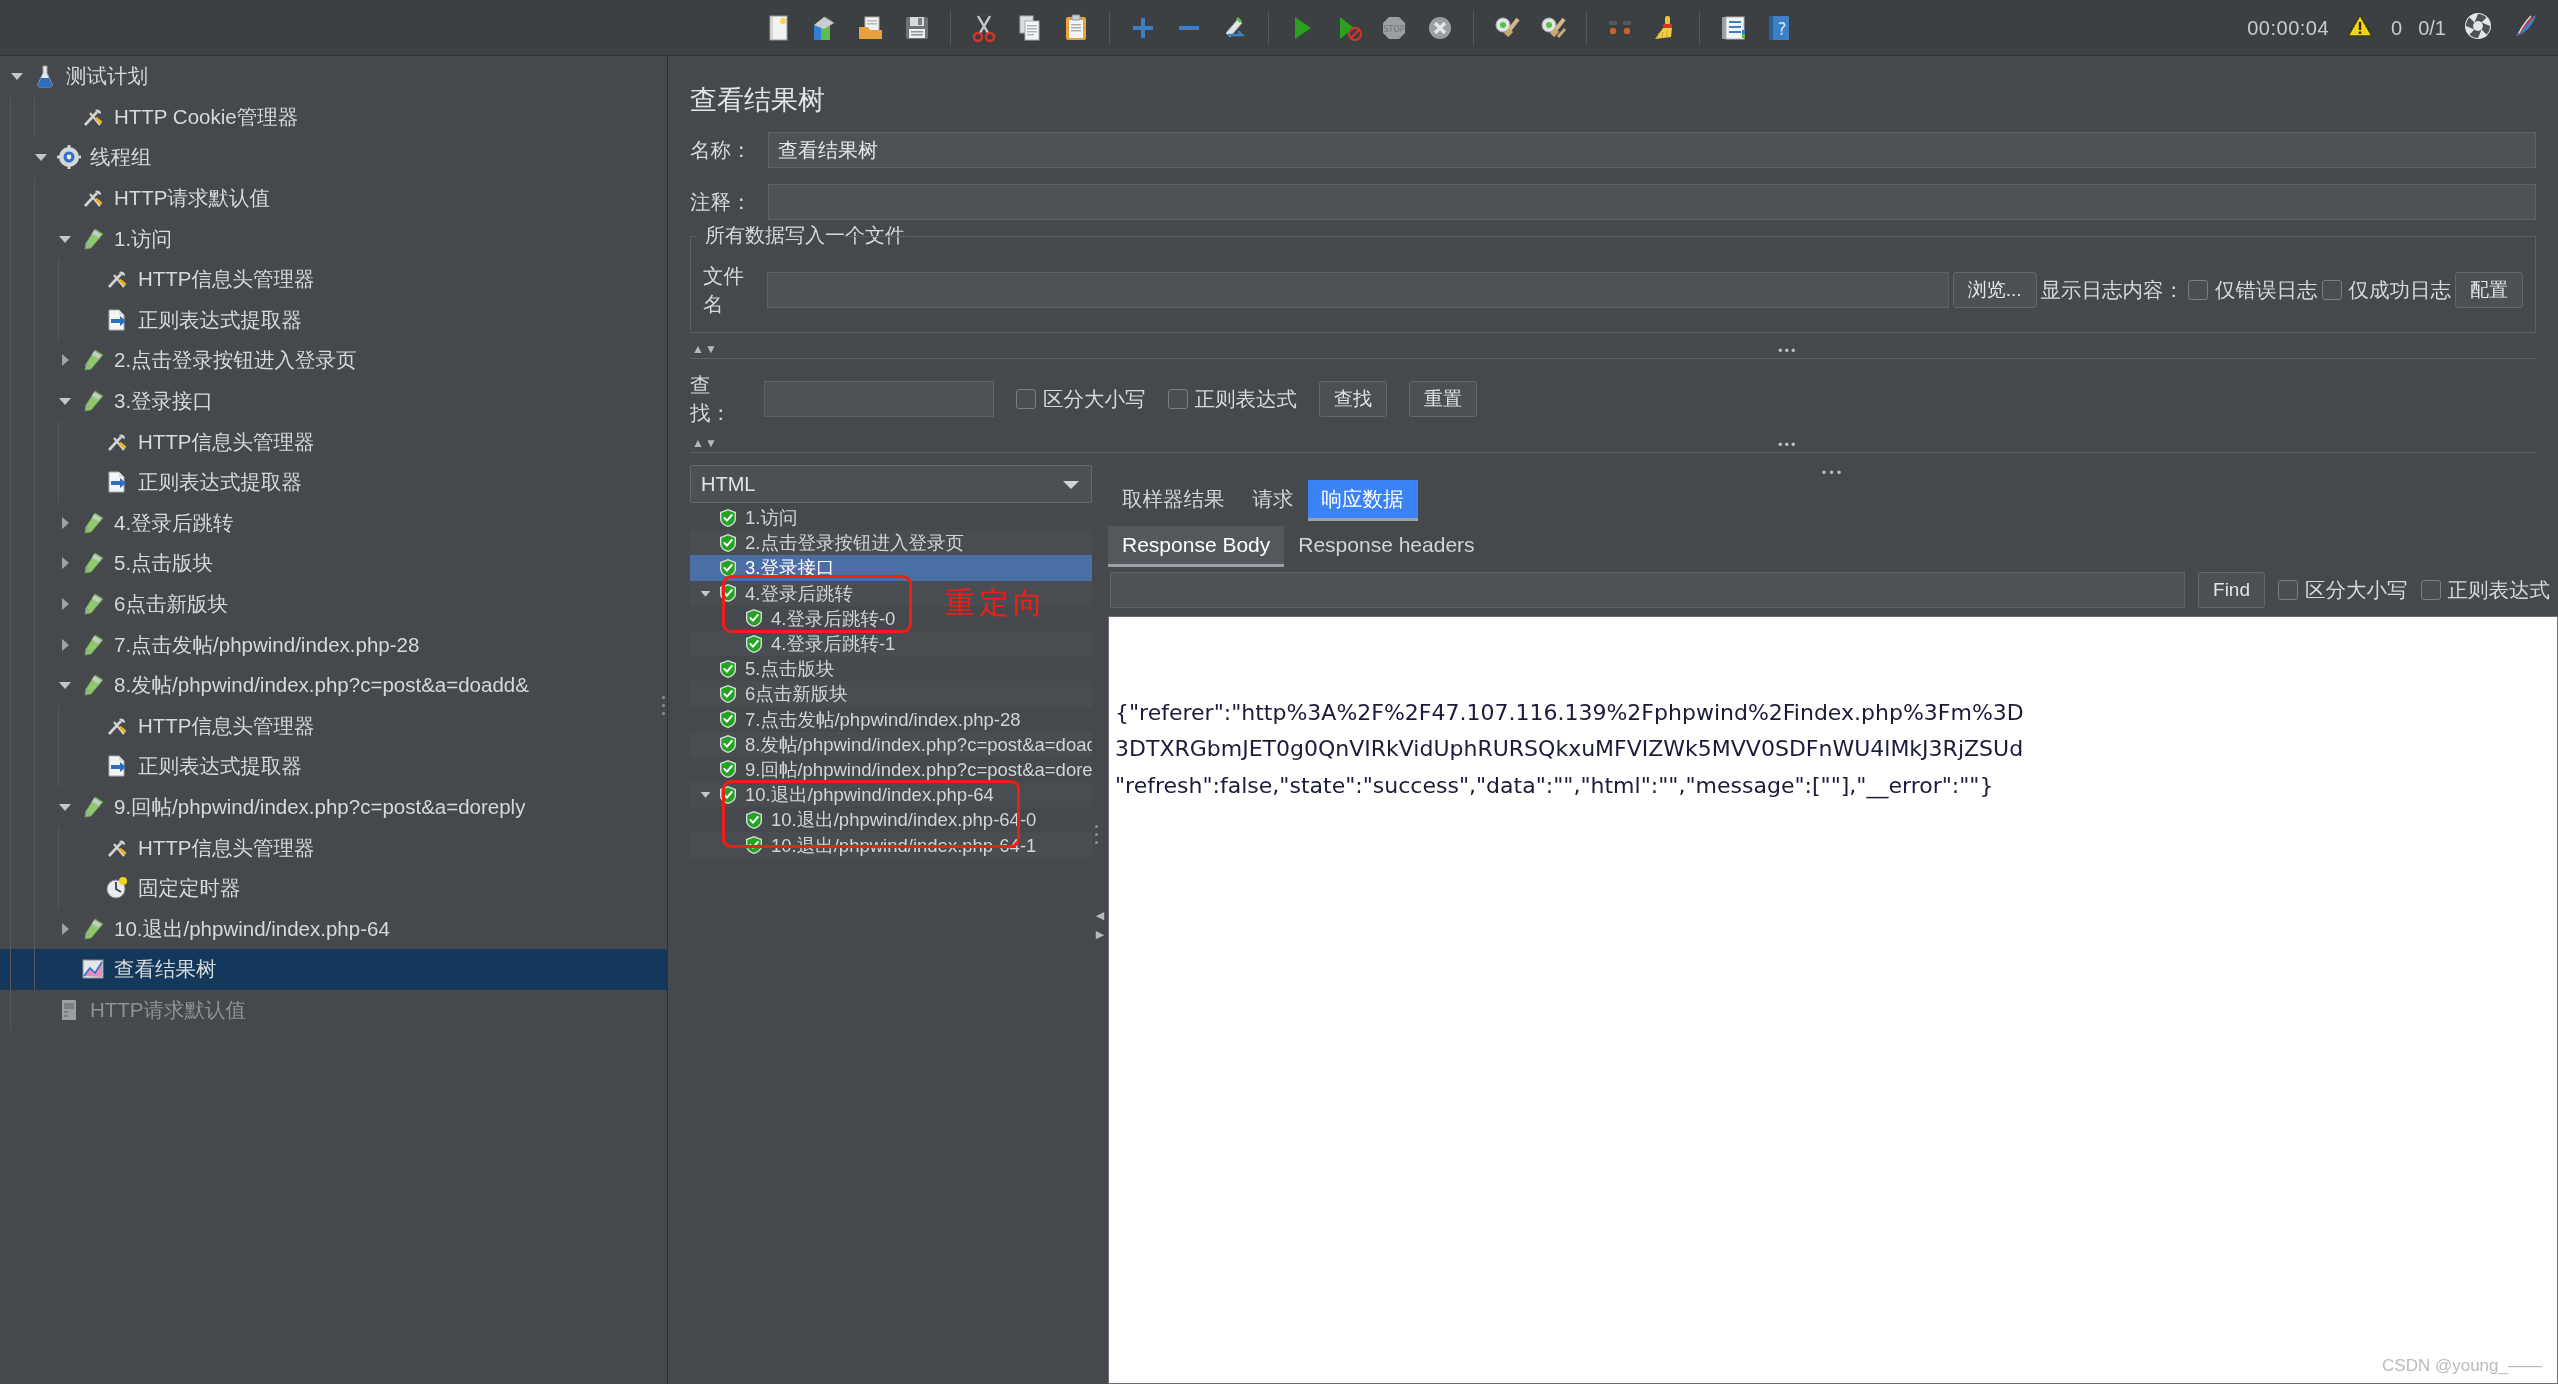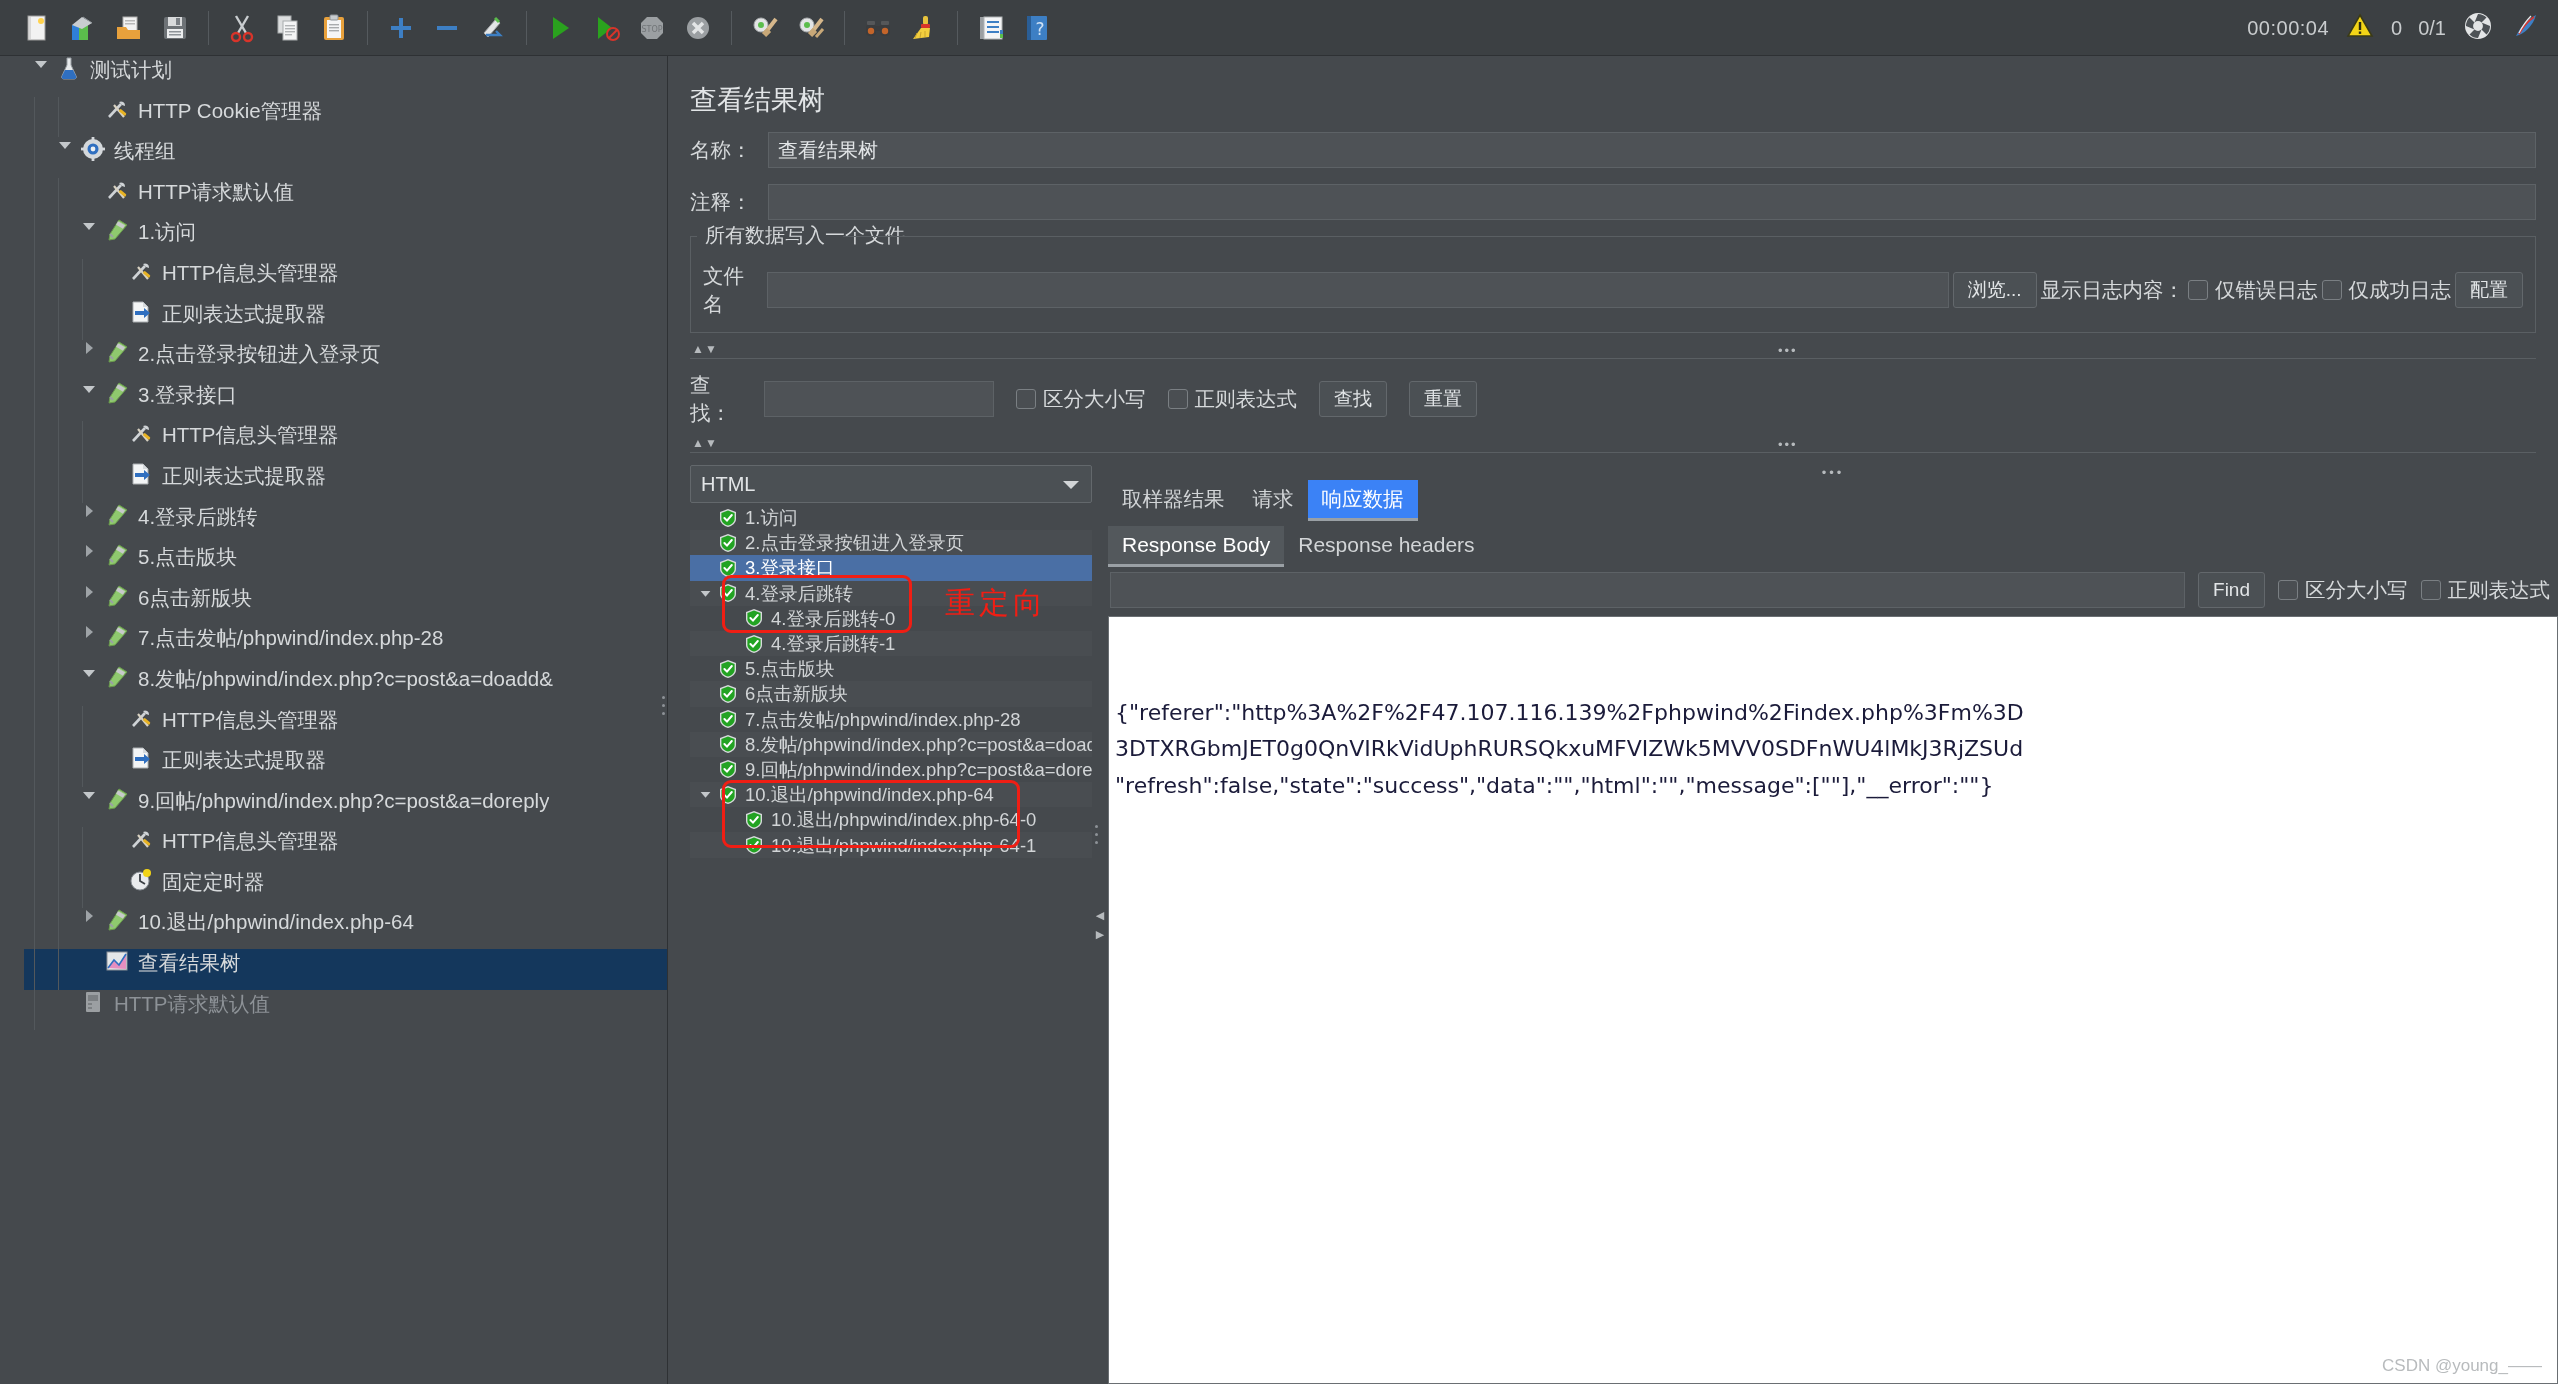--- a/index.html
+++ b/index.html
@@ -11,20 +11,21 @@
   }
 
   
   .toolbar {
     height: 56px; width: 100%;
     background: #3c4043;
     display: flex; align-items: center;
     padding: 0 14px;
     border-bottom: 1px solid #2e3134;
     position: relative;
+    justify-content: center;
   }
   .tb-group { display: flex; align-items: center; }
   .tb-sep { width: 1px; height: 34px; background: #555a5e; margin: 0 10px; }
   .tb-btn {
     width: 46px; height: 44px;
     display: flex; align-items: center; justify-content: center;
     cursor: pointer; border-radius: 3px;
   }
   .tb-btn svg { display: block; }
 
@@ -38,25 +39,24 @@
   
   .body-wrap { display: flex; width: 2558px; height: 1328px; }
 
   
   .tree-pane {
     width: 668px; background: #45494d;
     position: relative; overflow: hidden;
     border-right: 1px solid #2e3134;
   }
   .tree-row {
-    height: 40.6px; display: flex; align-items: flex-start;
+    height: 40.6px; display: flex; align-items: center;
     position: relative; white-space: nowrap;
     color: #d6d9db; font-size: 20.5px;
     padding-left: 4px;
-    margin-left: 24px;
   }
   .tree-row.sel { background: #14375c; }
   .tree-row.dim { color: #8d9297; }
   .tree-guide {
     position: absolute; top: 0; bottom: 0; width: 1px;
     background: #53585c;
   }
   .twisty {
     width: 26px; flex: 0 0 26px; display: flex;
     align-items: center; justify-content: center;

